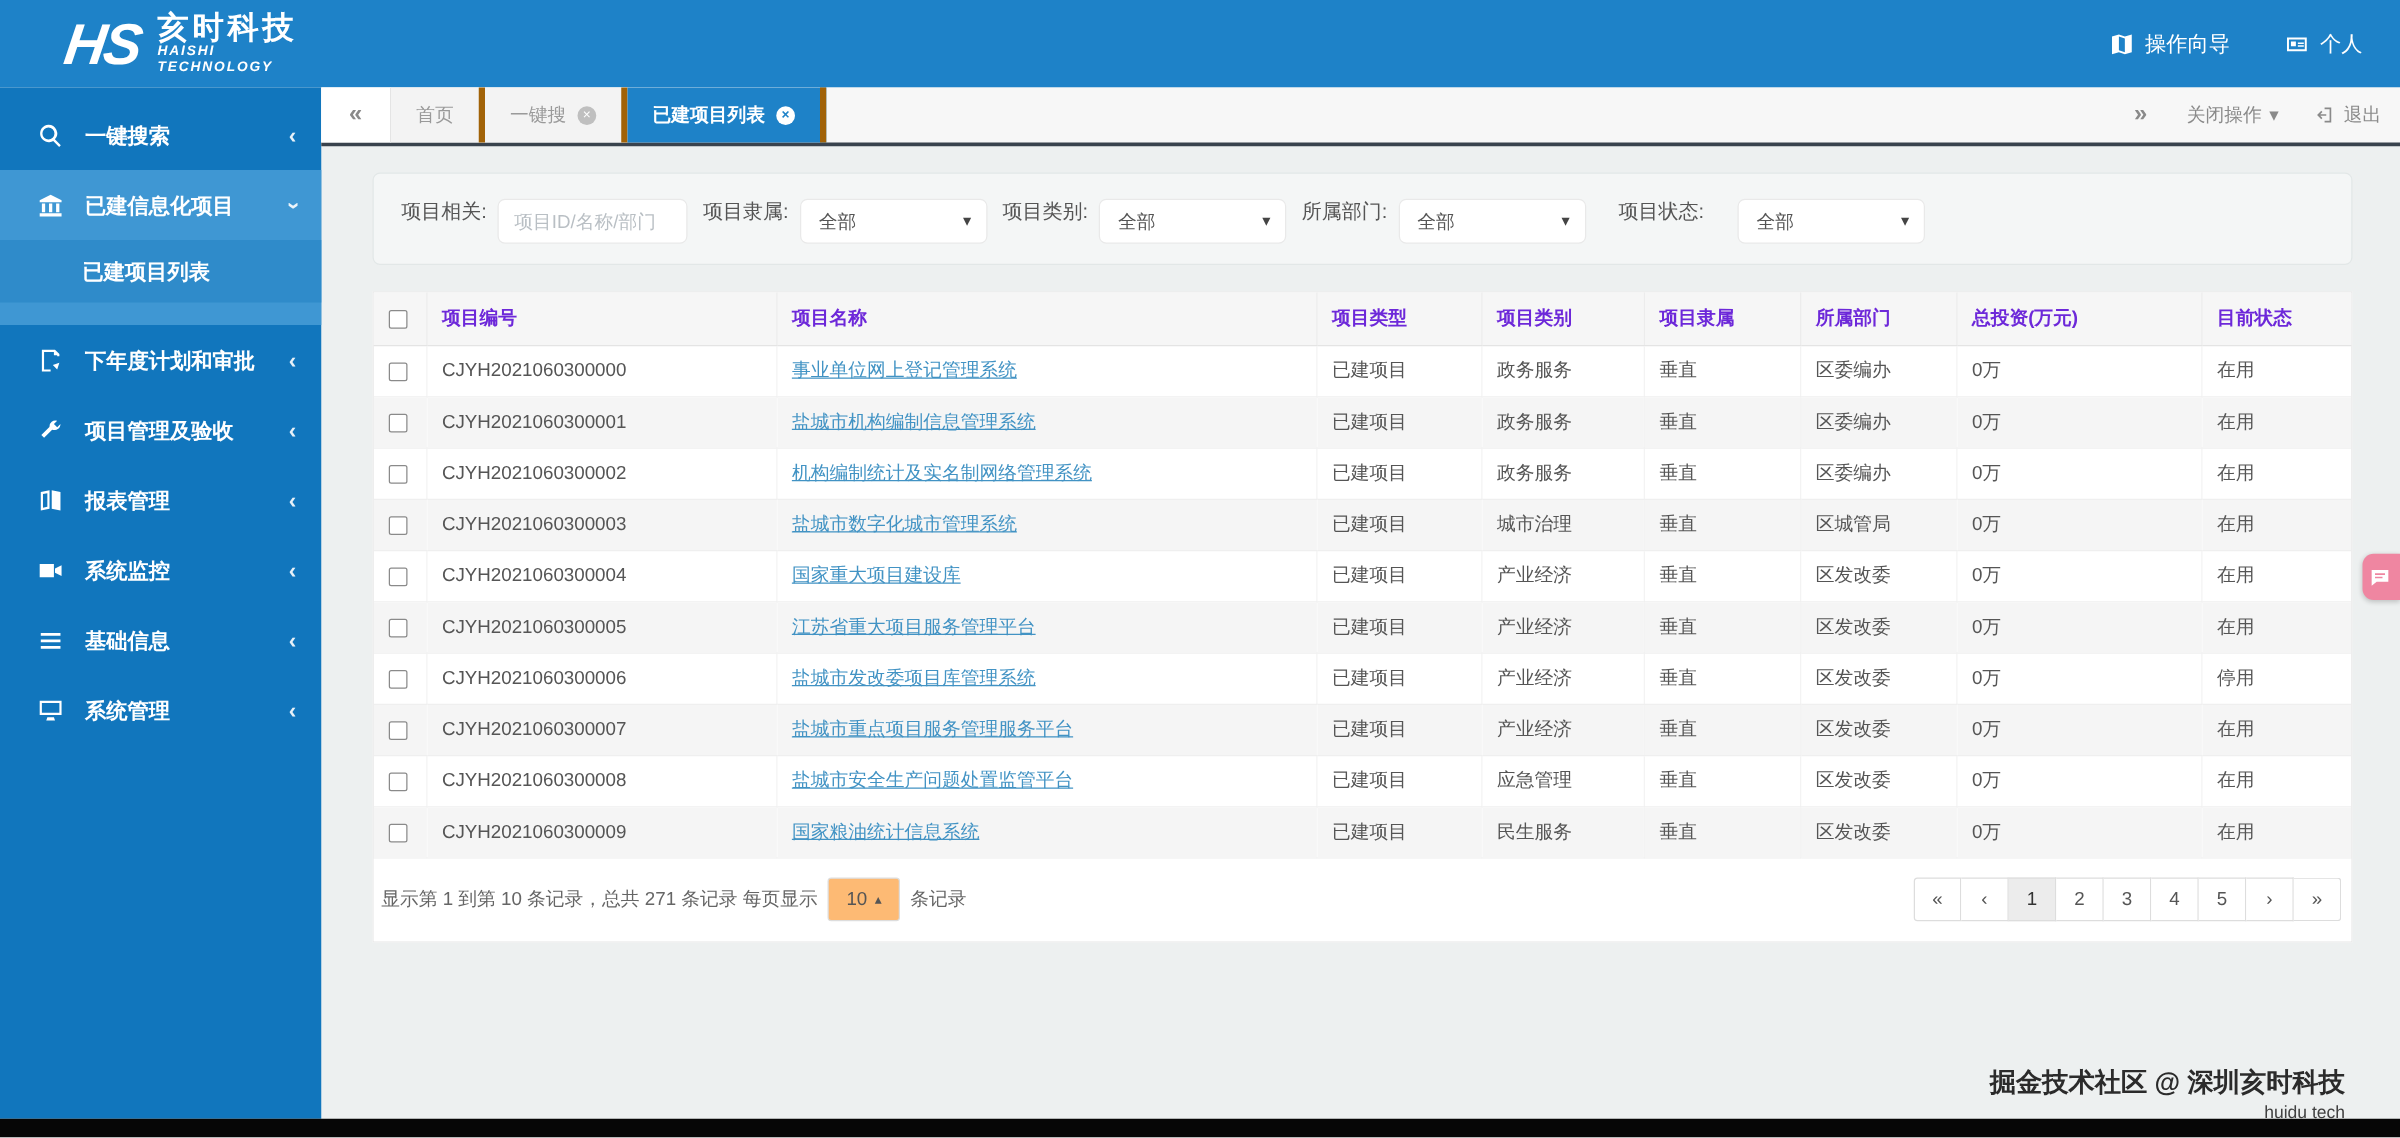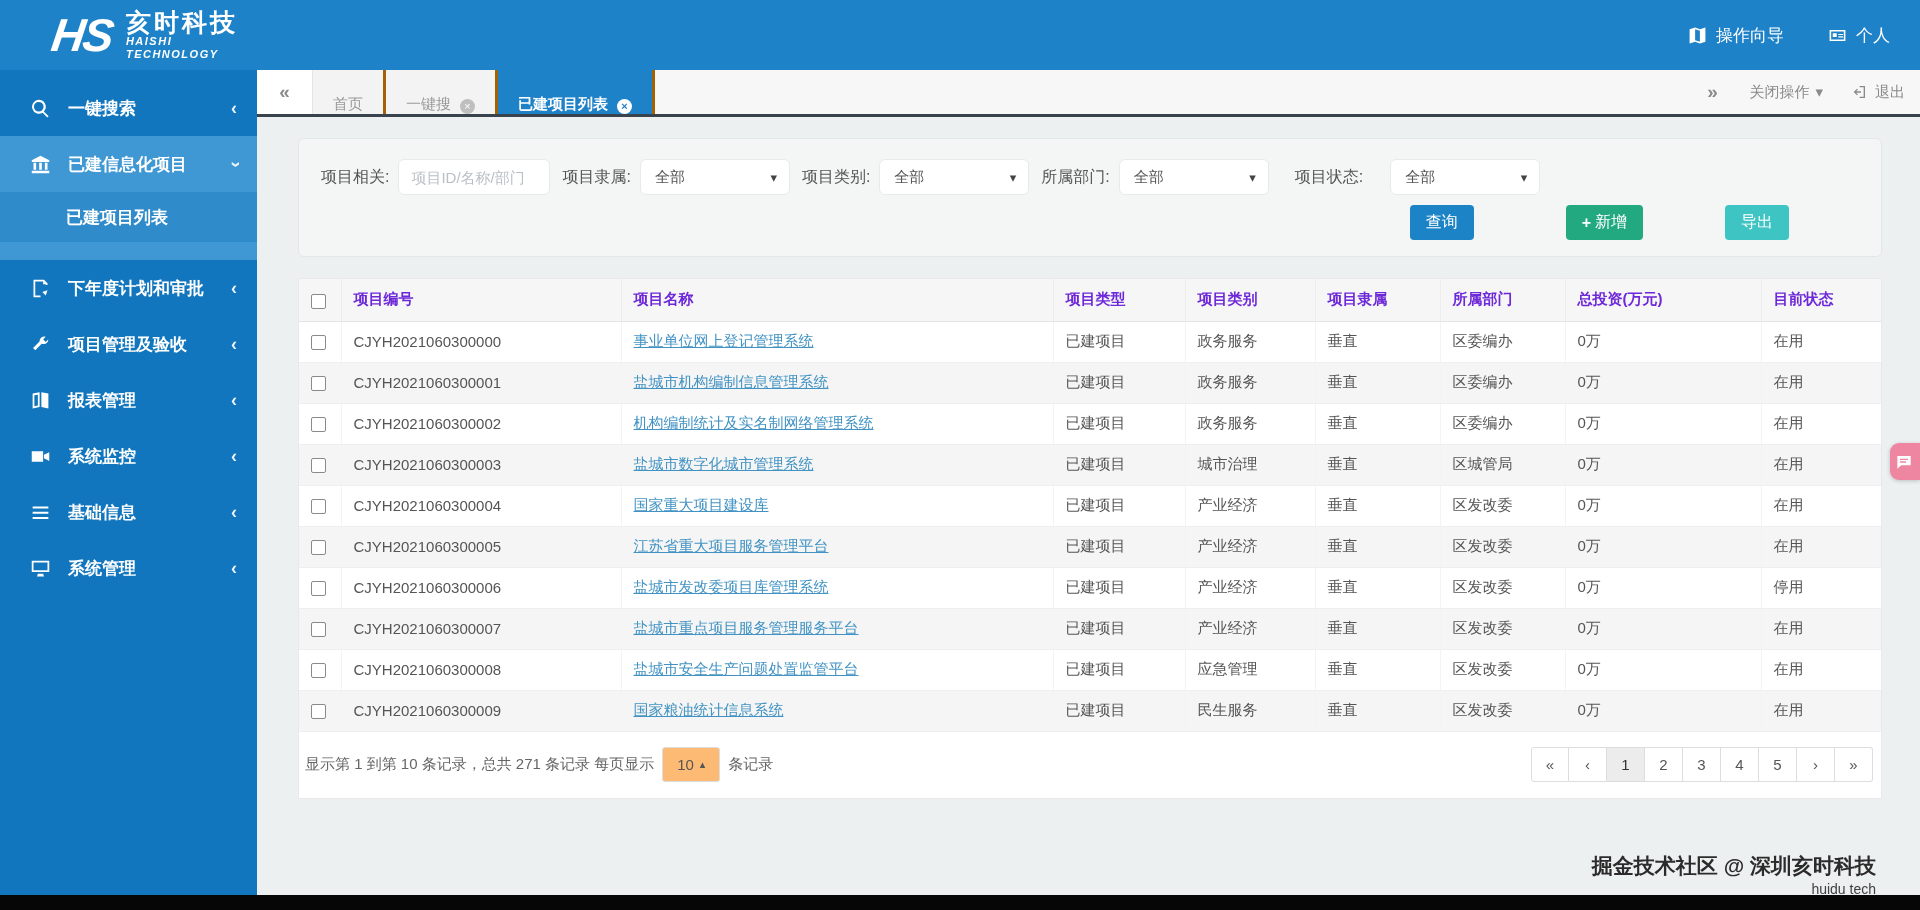--- a/index.html
+++ b/index.html
@@ -27,34 +27,34 @@
   .chev.down { display:inline-block; transform:rotate(-90deg); }
   .menu-group { background:#3f97d3; padding-bottom:18px; }
   .submenu-item { height:50px; display:flex; align-items:center; padding-left:66px; color:#fff; font-size:17px; font-weight:700; background:#2f8bca; cursor:pointer; }
   .menu-item.top-search { margin-top:10px; }
 
   .main { flex:1; display:flex; flex-direction:column; min-width:0; }
 
   
   .tabbar { height:47px; background:#f7f7f7; border-bottom:3px solid #39434d; display:flex; align-items:stretch; }
   .tab-arrow { width:56px; display:flex; align-items:center; justify-content:center; background:#fff; border-right:1px solid #e4e4e4; color:#8a8a8a; font-size:19px; font-weight:700; cursor:pointer; }
-  .tab { display:flex; align-items:flex-end; gap:9px; padding:0 20px; font-size:15px; color:#9a9a9a; background:#f3f3f3; border-right:3px solid #a16207; cursor:pointer; }
+  .tab { display:flex; align-items:center; gap:9px; padding:0 20px; font-size:15px; color:#9a9a9a; background:#f3f3f3; border-right:5px solid #a16207; cursor:pointer; }
   .tab.active { background:var(--primary); color:#fff; font-weight:700; }
   .tab-close { width:15px; height:15px; border-radius:50%; background:#bfbfbf; color:#fff; font-size:11px; line-height:15px; text-align:center; cursor:pointer; }
   .tab.active .tab-close { background:#fff; color:var(--primary); }
   .tab-spacer { flex:1; }
   .tab-right { display:flex; align-items:center; gap:6px; padding:0 15px; color:#8a8a8a; font-size:15px; cursor:pointer; }
   .tab-right svg { width:16px; height:16px; fill:#8a8a8a; }
   .tab-arrow.right { background:transparent; border-right:none; width:44px; }
 
   
   .content { flex:1; padding-top:21px; overflow:hidden; }
   .filter-panel { margin:0 38px 0 41px; background:#f4f6f6; border:1px solid #e2e7e7; border-radius:6px; padding:20px 0 16px 22px; }
   .filter-row { display:flex; align-items:center; }
-  .fgroup { display:flex; align-items:center; margin-right:12px; }
+  .fgroup { display:flex; align-items:flex-start; margin-right:12px; }
   .fgroup label { font-size:16px; color:#555; margin-right:9px; white-space:nowrap; }
   .txt-input { width:152px; height:36px; border:1px solid #e9e9e9; border-radius:6px; background:#fff; padding:0 12px; font-size:15px; color:#555; font-family:inherit; }
   .txt-input::placeholder { color:#b9bfc4; }
   .sel { width:150px; height:36px; border:1px solid #e9e9e9; border-radius:6px; background:#fff; display:flex; align-items:center; justify-content:space-between; padding:0 12px 0 14px; font-size:15px; color:#555; cursor:pointer; }
   .sel .caret { font-size:13px; color:#444; }
   .btn-row { display:flex; justify-content:flex-end; align-items:center; margin-top:10px; padding-right:92px; }
   .btn { height:35px; border:none; border-radius:4px; color:#fff; font-size:16px; font-family:inherit; cursor:pointer; padding:0 16px; display:flex; align-items:center; gap:4px; }
   .btn-query { background:var(--query-btn); margin-right:92px; }
   .btn-add { background:var(--add-btn); margin-right:82px; }
   .btn-export { background:var(--export-btn); }
@@ -253,32 +253,20 @@
               </div>
             </div>
             <div class="fgroup" style="margin-left:14px;">
               <label>项目状态:</label>
               <div class="sel" style="margin-left:18px;">
                 <span>全部</span>
                 <span class="caret">▾</span>
               </div>
             </div>
           </div>
-          <div class="btn-row">
-            <button class="btn btn-query">
-              <span>查询</span>
-            </button>
-            <button class="btn btn-add">
-              <span style="font-weight:700;">+</span>
-              <span>新增</span>
-            </button>
-            <button class="btn btn-export">
-              <span>导出</span>
-            </button>
-          </div>
         </div>
 
         <div class="table-card">
           <table>
             <thead>
               <tr>
                 <th><span class="checkbox"></span></th>
                 <th>项目编号</th>
                 <th>项目名称</th>
                 <th>项目类型</th>

